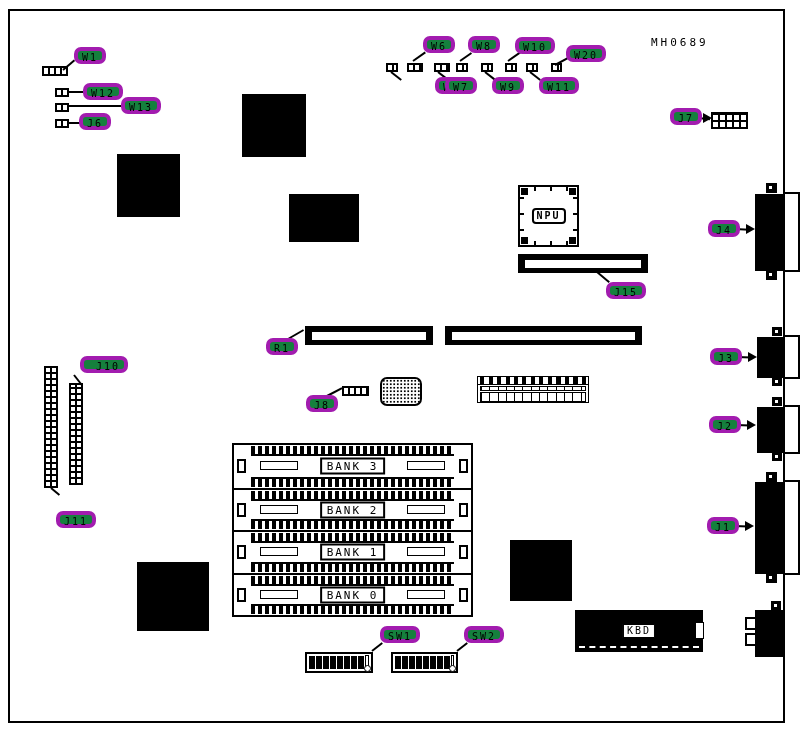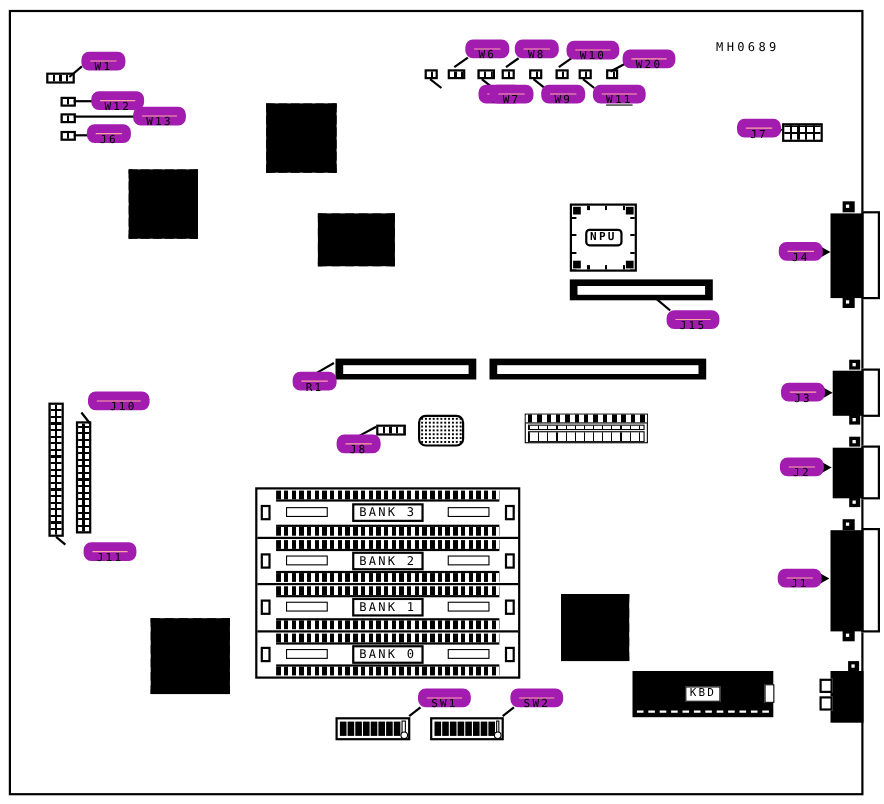--- a/index.html
+++ b/index.html
@@ -144,31 +144,31 @@
   #tb2{left:766px;top:270px;width:11px;height:10px;}
   #tb3{left:772px;top:327px;width:10px;height:9px;}
   #tb4{left:772px;top:377px;width:10px;height:9px;}
   #tb5{left:772px;top:397px;width:10px;height:9px;}
   #tb6{left:772px;top:452px;width:10px;height:9px;}
   #tb7{left:766px;top:472px;width:11px;height:10px;}
   #tb8{left:766px;top:573px;width:11px;height:10px;}
   #tb9{left:771px;top:601px;width:10px;height:9px;}
 
   
-  .lbl{border:8px solid #a21caf;border-radius:7px;background:#fca5a5;font-size:10px;
+  .lbl{border:4px solid #a21caf;border-radius:7px;background:#15803d;font-size:10px;
        letter-spacing:2px;padding:0 4px;height:17px;line-height:14px;white-space:nowrap;z-index:5;}
   #cl-w1{left:74px;top:47px;}   #cl-w12{left:83px;top:83px;}
   #cl-w13{left:121px;top:97px;} #cl-j6{left:79px;top:113px;}
   #cl-w6{left:423px;top:36px;}  #cl-w8{left:468px;top:36px;}
   #cl-w10{left:515px;top:37px;} #cl-w20{left:566px;top:45px;}
   #cl-w3{left:399px;top:77px;margin-left:36px;}  #cl-w7{left:445px;top:77px;}
-  #cl-w9{left:492px;top:77px;}  #cl-w11{left:539px;top:77px;text-decoration:underline;}
+  #cl-w9{left:492px;top:77px;}  #cl-w11{left:539px;top:77px;}
   #cl-j7{left:670px;top:108px;} #cl-j15{left:606px;top:282px;}
   #cl-r1{left:266px;top:338px;} #cl-j8{left:306px;top:395px;}
-  #cl-j10{left:80px;top:356px;padding-left:12px;} #cl-j11{left:56px;top:493px;margin-left:20px;}
+  #cl-j10{left:80px;top:356px;padding-left:12px;} #cl-j11{left:56px;top:511px;}
   #cl-j4{left:708px;top:220px;} #cl-j3{left:710px;top:348px;}
   #cl-j2{left:709px;top:416px;} #cl-j1{left:707px;top:517px;}
   #cl-sw1{left:380px;top:626px;}#cl-sw2{left:464px;top:626px;}
 
   
   .tail{height:2px;background:#000;transform-origin:0 50%;z-index:4;}
   #t-w1{left:63px;top:69px;width:15px;transform:rotate(-40deg);}
   #t-w12{left:67px;top:91px;width:18px;}
   #t-w13{left:67px;top:105px;width:56px;}
   #t-j6{left:67px;top:122px;width:14px;}

